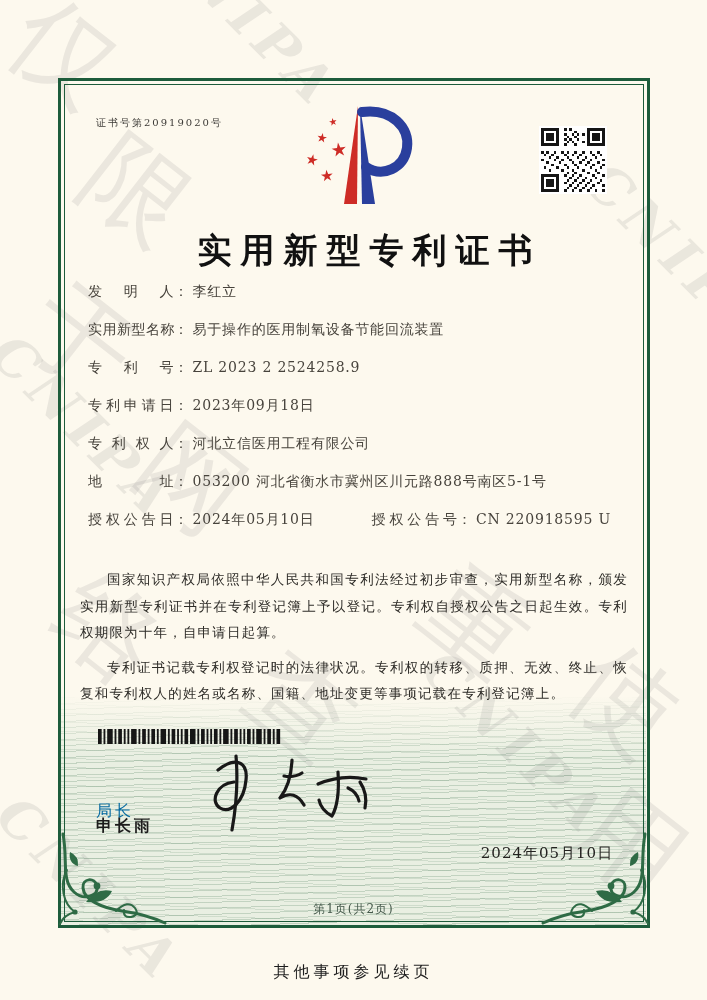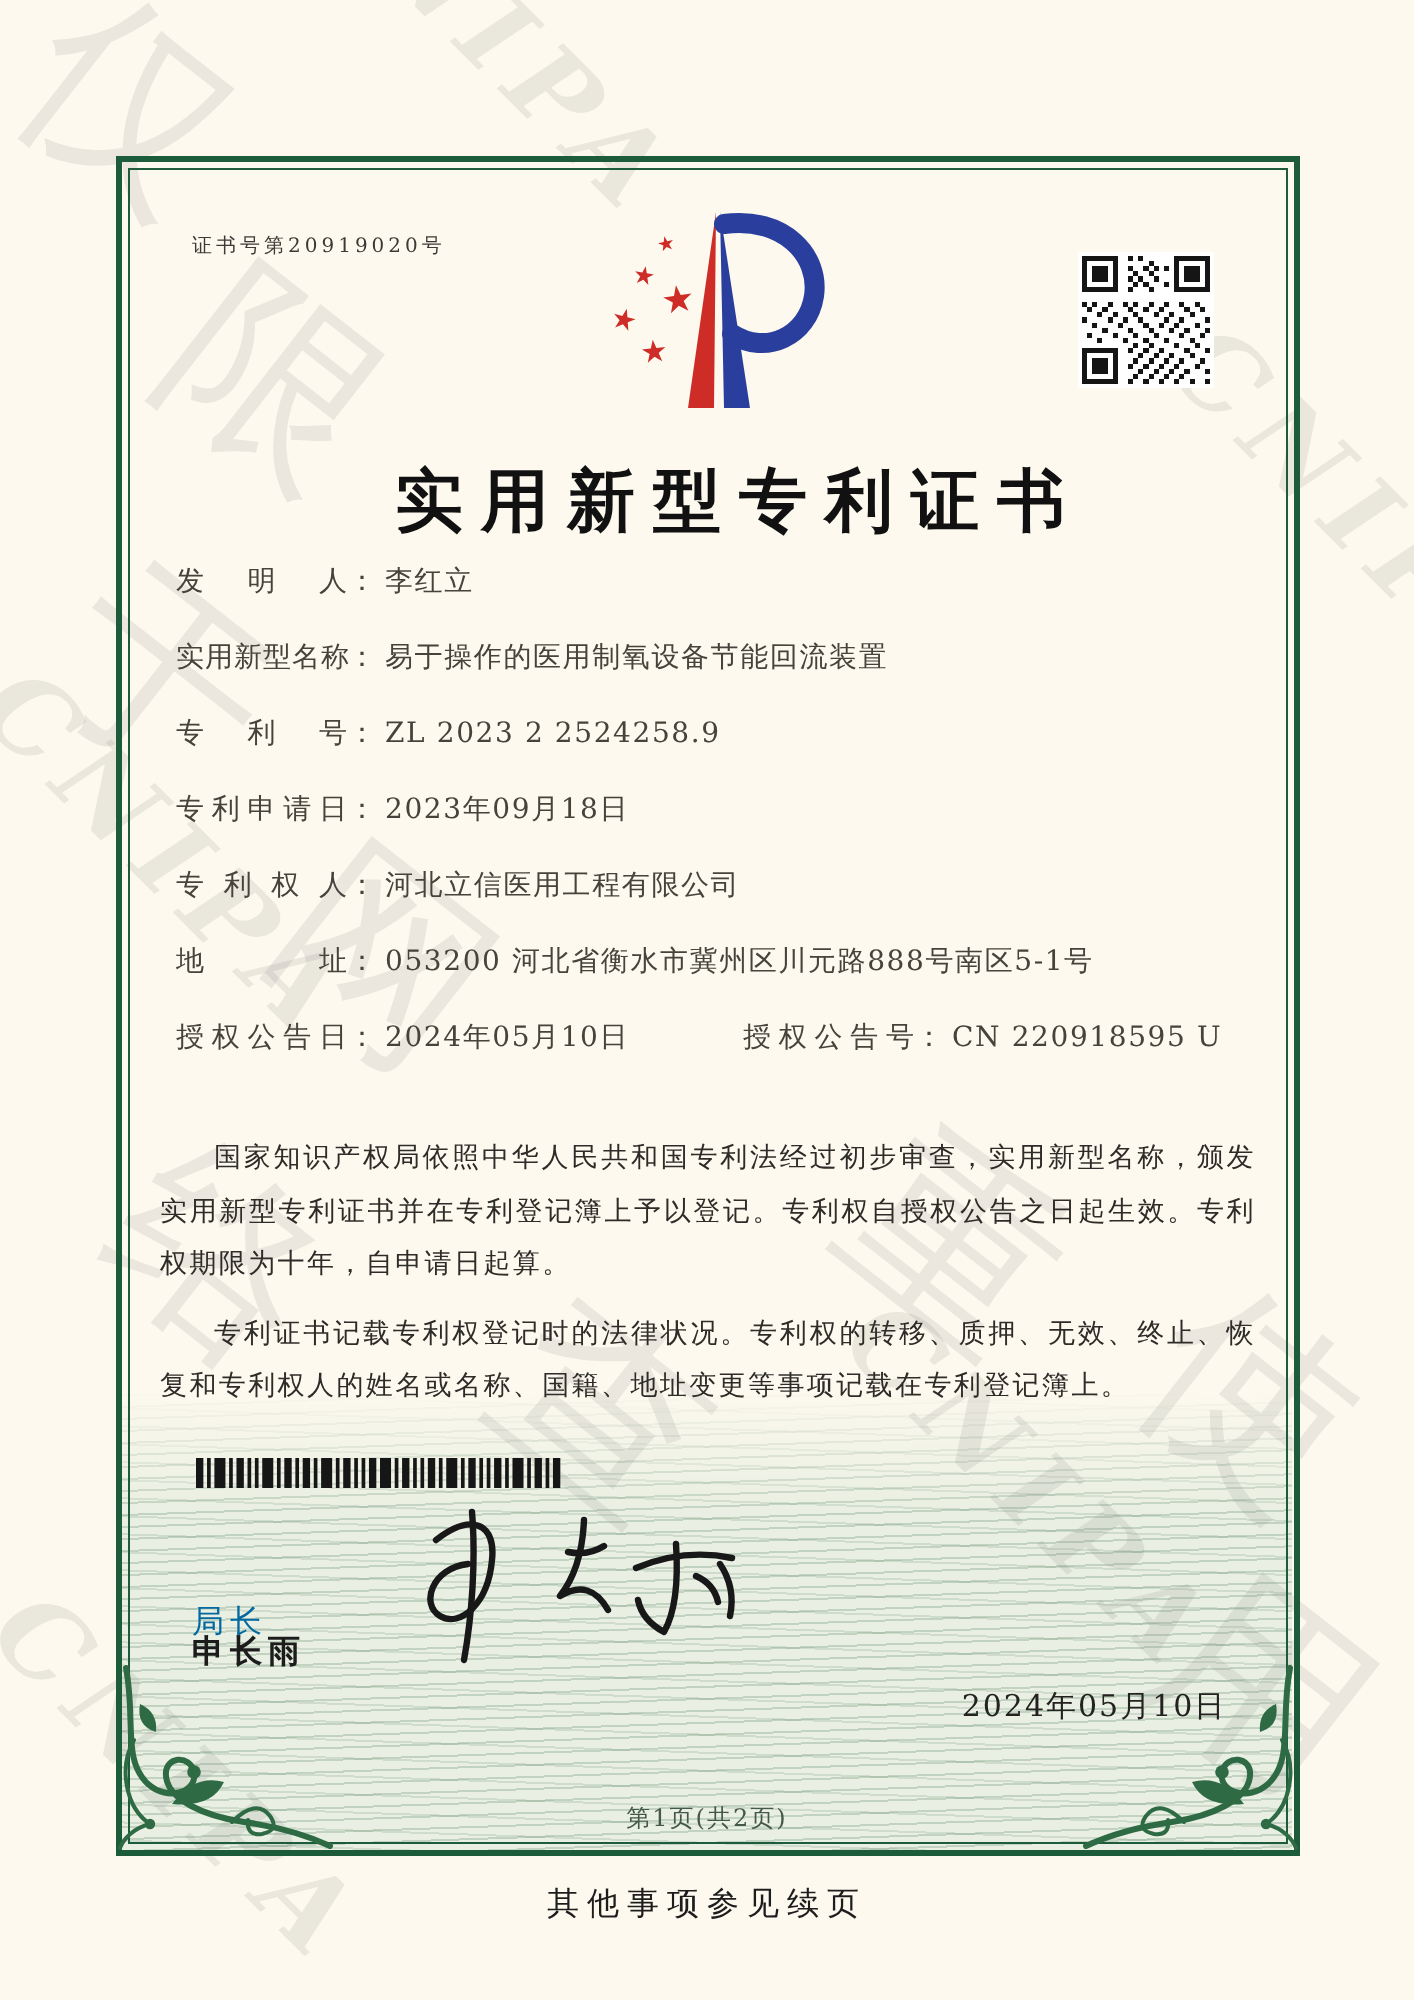--- a/index.html
+++ b/index.html
@@ -54,21 +54,21 @@
   .barcode{position:absolute;left:98px;top:729px;width:184px;height:15px;z-index:4;}
   .post-title{position:absolute;left:96px;top:784px;z-index:4;font-size:16px;color:#0369a1;letter-spacing:3px;margin-top:17px;}
   .post-name{position:absolute;left:96px;top:816px;z-index:4;font-size:16px;color:#1c1c1c;letter-spacing:3px;font-weight:bold;}
   .sig{position:absolute;left:196px;top:750px;width:190px;height:88px;z-index:4;}
   .date{position:absolute;left:452px;top:844px;width:190px;z-index:4;text-align:center;
         font-size:15px;color:#242220;letter-spacing:1px;}
 
   
   .page-info{position:absolute;left:0;top:901px;width:100%;z-index:4;text-align:center;
              font-size:12px;color:#44584a;letter-spacing:1px;}
-  .continuation{position:absolute;left:0;top:942px;width:100%;z-index:4;text-align:center;
+  .continuation{position:absolute;left:0;top:962px;width:100%;z-index:4;text-align:center;
                 font-size:16px;color:#1d1d1d;letter-spacing:4px;}
 
   .corner{position:absolute;z-index:4;width:110px;height:95px;}
   .corner-left{left:58px;top:832px;}
   .corner-right{right:57px;top:832px;transform:scaleX(-1);}
 </style>
 </head>
 <body>
 
 <div class="page">

